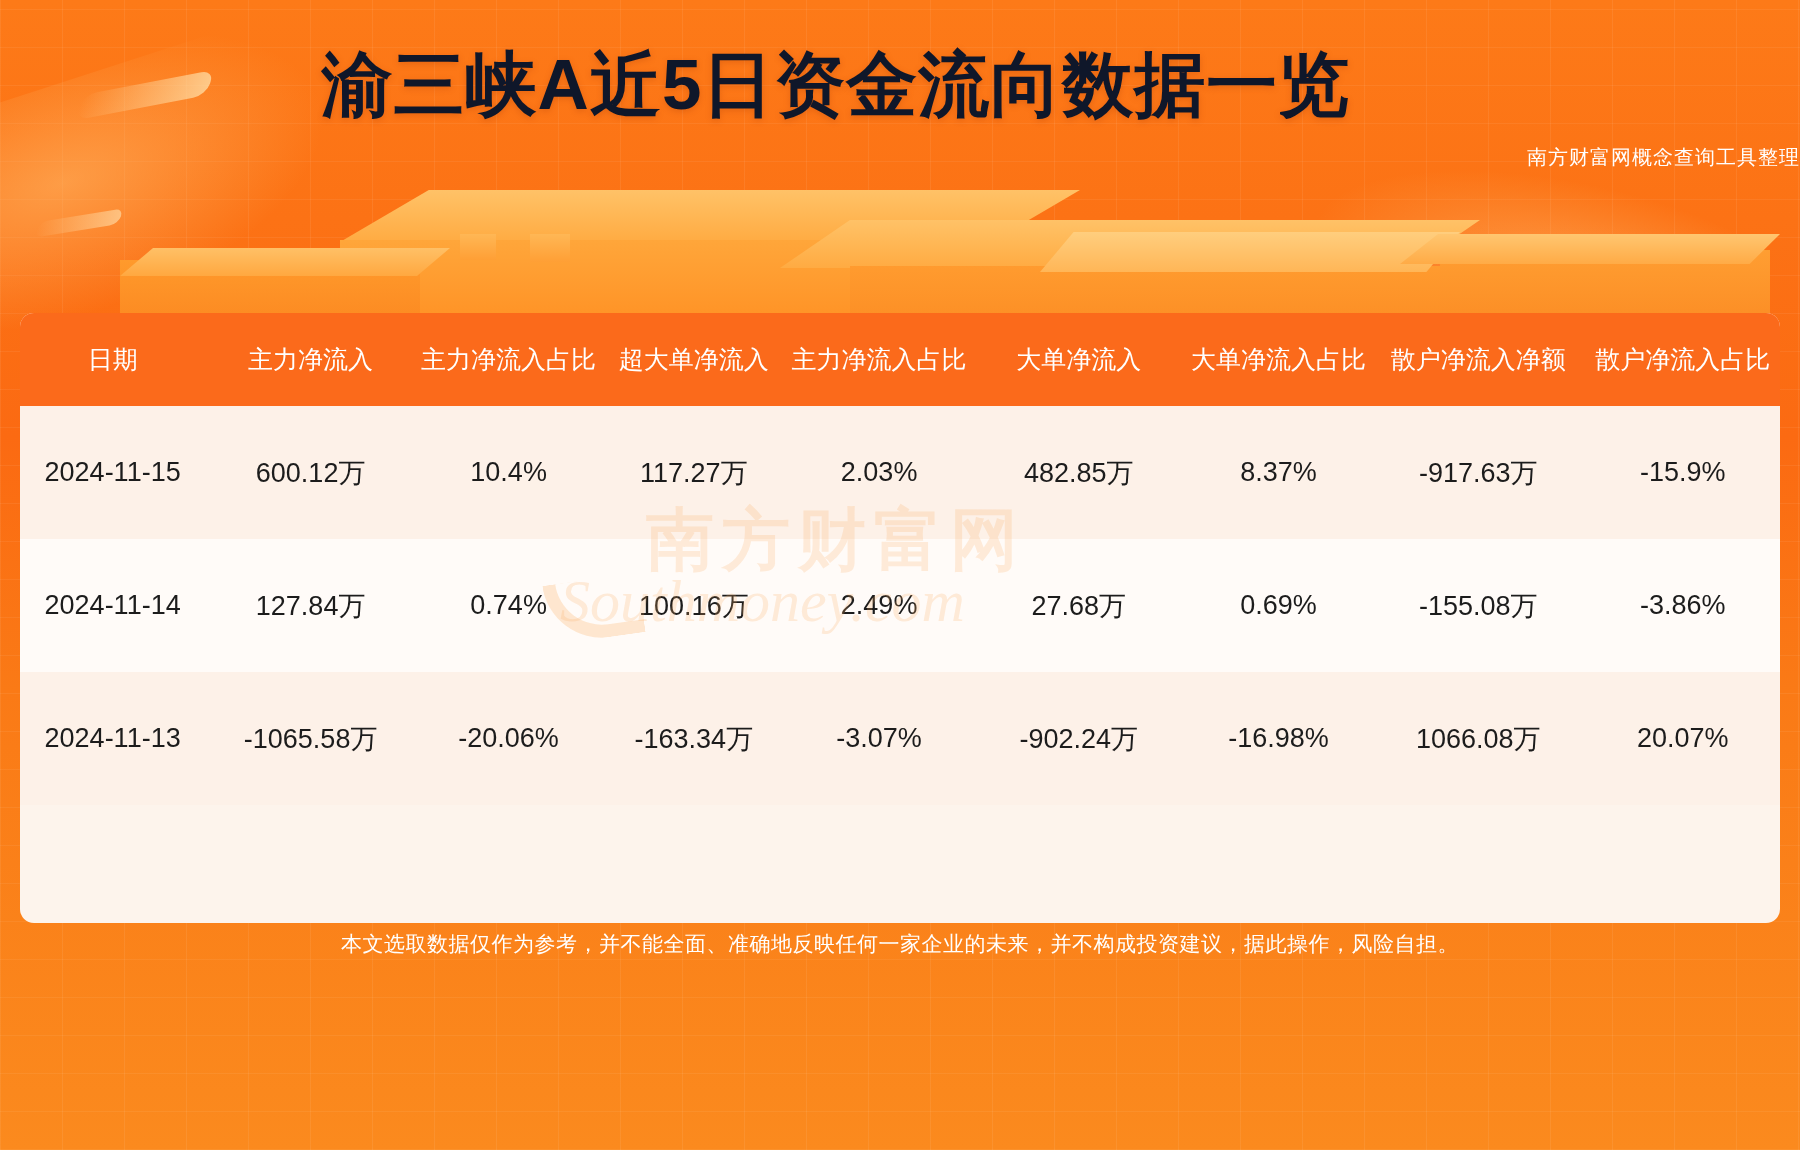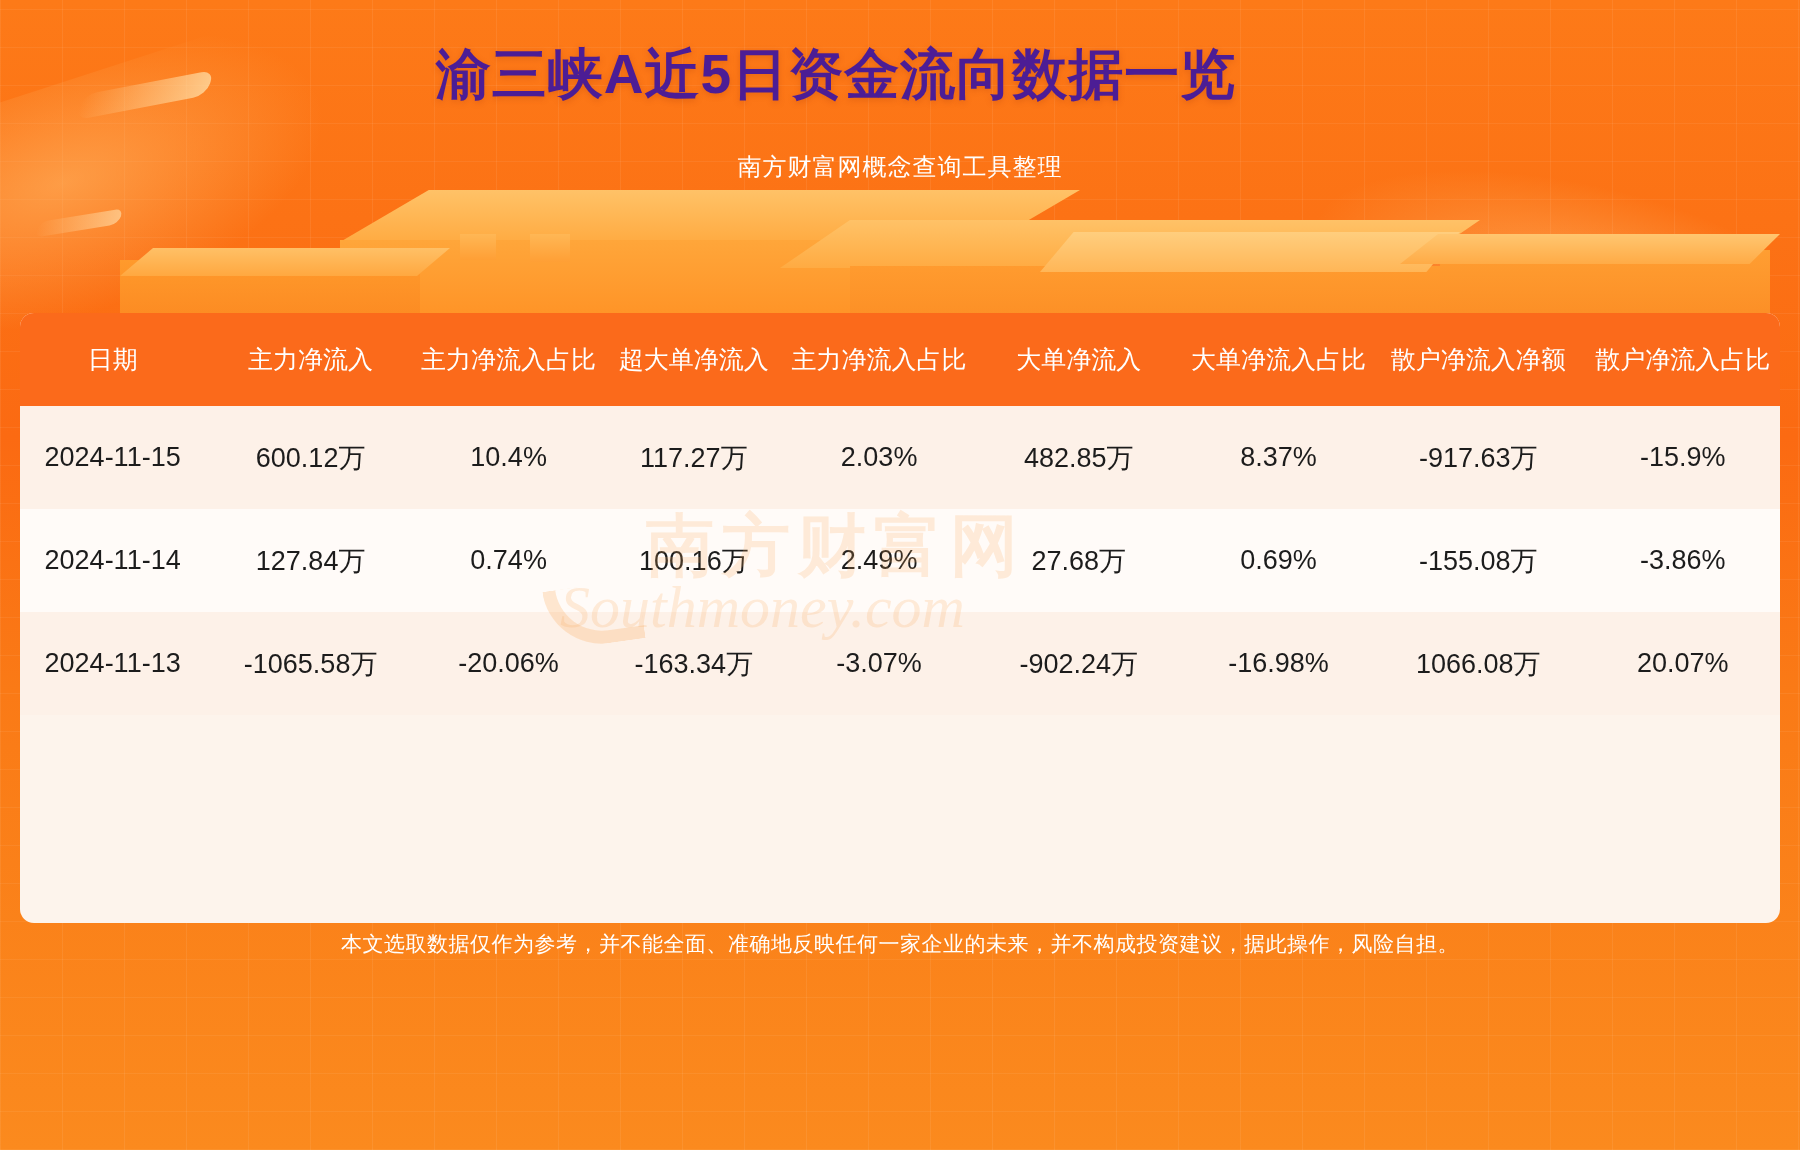--- a/index.html
+++ b/index.html
@@ -68,32 +68,32 @@
   .pod-top {
     position: absolute;
     background: linear-gradient(180deg, #ffc267 0%, #ffab42 100%);
   }
 
   
   .title {
     position: absolute;
     top: 38px; left: 0; width: 1672px;
     text-align: center;
-    color: #4c1d95;
-    font-size: 55px;
+    color: #0f172a;
+    font-size: 71px;
     font-weight: bold;
     letter-spacing: 1px;
     text-shadow: 0 2px 6px rgba(160,50,0,0.25);
   }
   .subtitle {
     position: absolute;
-    top: 151px; left: 0; width: 1800px;
-    text-align: center;
+    top: 144px; left: 0; width: 1800px;
+    text-align: right;
     color: #ffffff;
-    font-size: 24px;
+    font-size: 20px;
     font-weight: normal;
     letter-spacing: 1px;
   }
 
   
   .card {
     position: absolute;
     left: 20px;
     top: 313px;
     width: 1760px;
@@ -115,21 +115,21 @@
     height: 93px;
     line-height: 1.18;
     padding: 6px 4px;
     vertical-align: middle;
     text-align: center;
   }
   tbody td {
     font-size: 27px;
     color: #1c1c1c;
     text-align: center;
-    height: 103px;
+    height: 133px;
     vertical-align: middle;
     font-weight: normal;
   }
   tbody tr:nth-child(odd)  { background: #fdf1e8; }
   tbody tr:nth-child(even) { background: #fffbf8; }
 
   
   col.c0 { width: 160px; }
   col.c1 { width: 182px; }
   col.c2 { width: 160px; }
@@ -142,21 +142,20 @@
 
   
   .watermark {
     position: absolute;
     left: 560px;
     top: 495px;
     width: 640px;
     height: 160px;
     pointer-events: none;
     user-select: none;
-    margin-top: 6px;
   }
   .wm-cn {
     position: absolute;
     left: 86px; top: 0;
     font-size: 68px;
     font-weight: bold;
     color: rgba(250, 170, 90, 0.20);
     letter-spacing: 8px;
     white-space: nowrap;
   }

